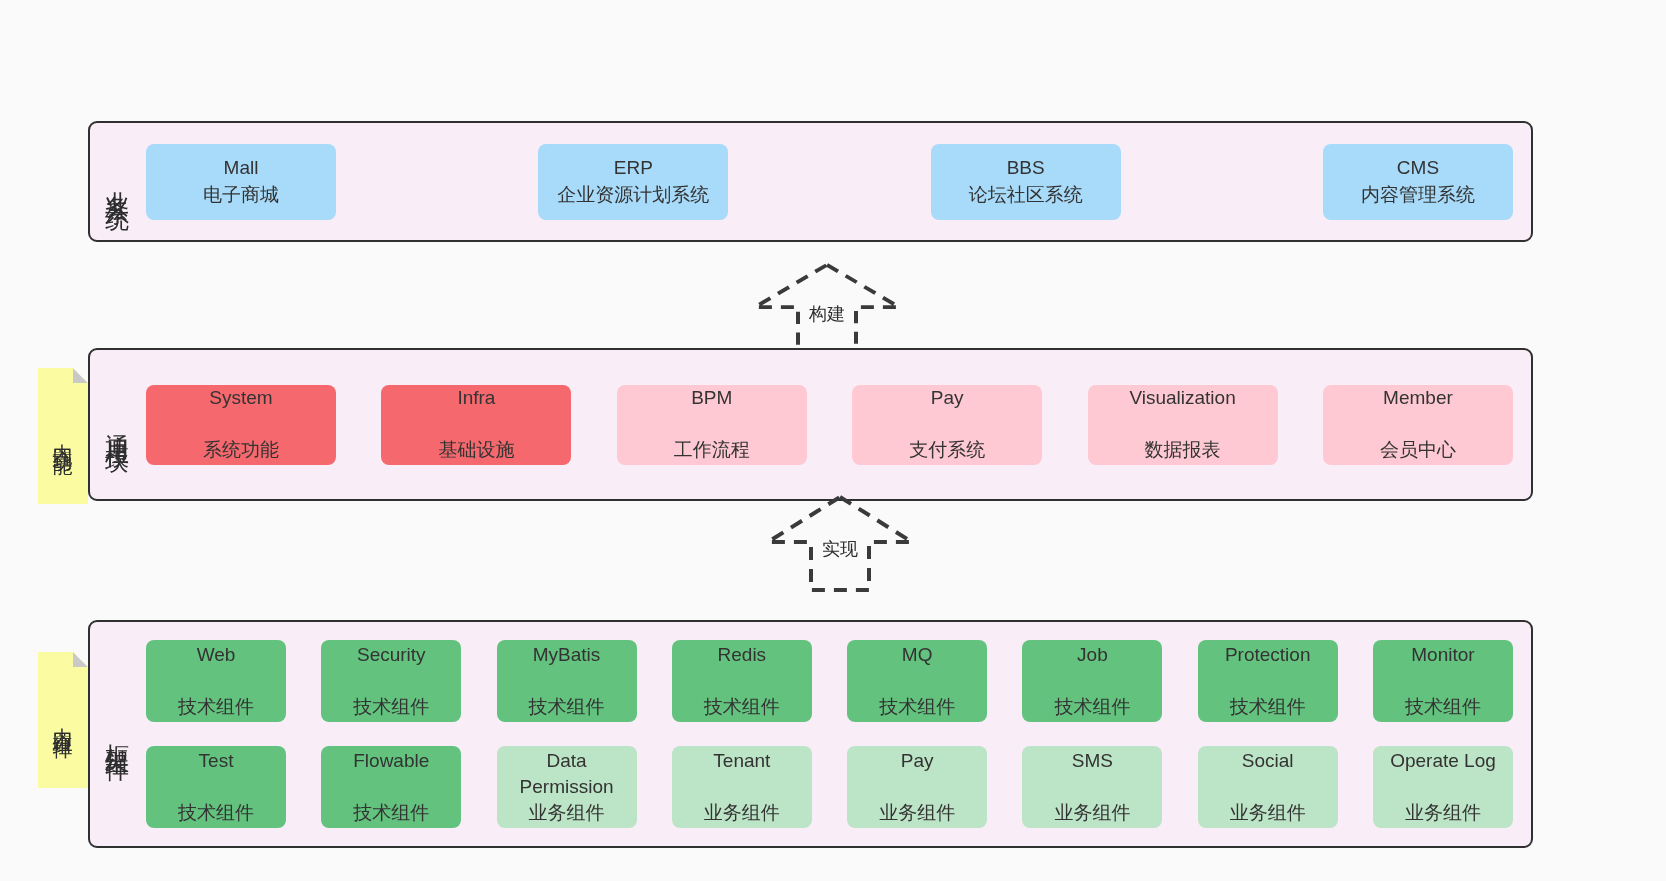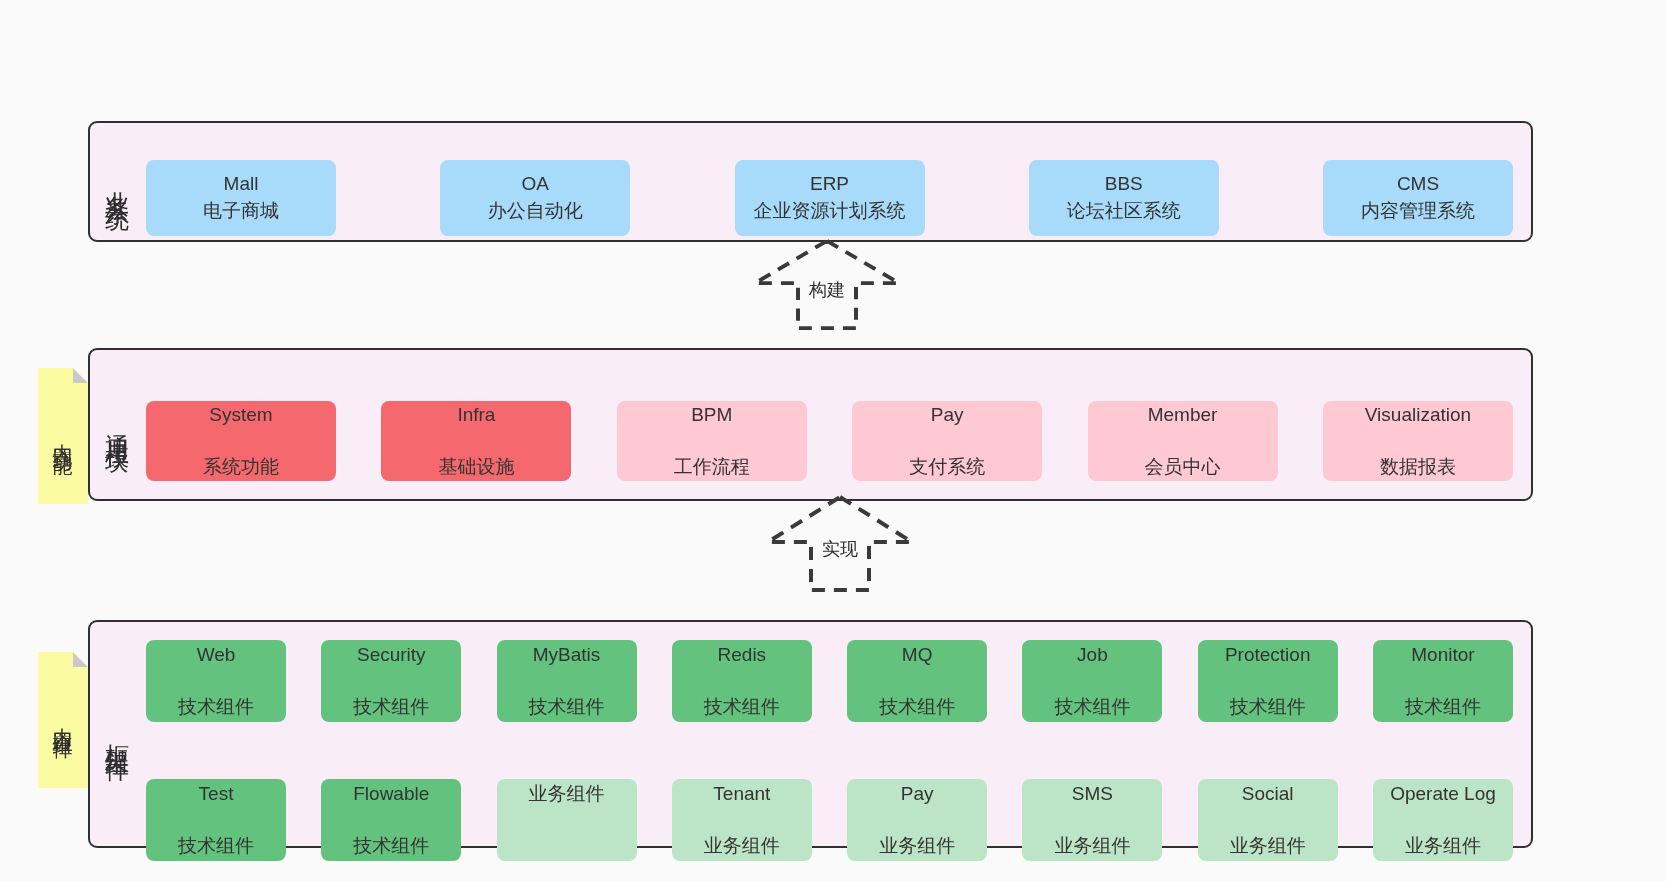--- a/index.html
+++ b/index.html
@@ -34,21 +34,21 @@
   .band-content{
     flex:1;display:flex;flex-direction:column;justify-content:center;
     gap:24px;padding:10px 18px 10px 2px;box-sizing:border-box;min-width:0;
   }
   .box-row{display:flex;justify-content:space-between;align-items:center;}
 
   
   .box{
     border-radius:8px;display:flex;flex-direction:column;align-items:center;
     justify-content:center;text-align:center;color:var(--text);
-    font-size:19px;line-height:1.4;box-sizing:border-box;padding:2px 4px;margin-top:33px;
+    font-size:19px;line-height:1.4;box-sizing:border-box;padding:2px 4px;
   }
   #band-business .box{width:190px;height:76px;}
   #band-common .box{width:190px;height:80px;gap:25px;}
   #band-framework .box{width:140px;height:82px;line-height:1.35;justify-content:space-between;}
   .box.blue{background:var(--blue);}
   .box.red{background:var(--red);}
   .box.pink{background:var(--pink);}
   .box.green{background:var(--green);}
   .box.lightgreen{background:var(--light-green);}
 
@@ -64,21 +64,21 @@
     position:absolute;top:0;right:0;width:15px;height:15px;
     background:var(--note-fold);clip-path:polygon(0 0, 100% 100%, 0 100%);
   }
   .note span{
     writing-mode:vertical-rl;text-orientation:upright;
     font-size:20px;letter-spacing:4px;color:#2e2e2e;line-height:1;
   }
 
   
   .arrow{position:absolute;width:150px;}
-  #arrow-build{left:752px;top:238px;height:94px;}
+  #arrow-build{left:752px;top:262px;height:94px;}
   #arrow-implement{left:765px;top:494px;height:100px;}
   .arrow svg{display:block;width:100%;height:100%;}
   .arrow polygon{
     fill:none;stroke:#3a3a3a;stroke-width:4;stroke-dasharray:13 9;stroke-linecap:butt;
   }
   .arrow-label{
     position:absolute;left:50%;top:42%;transform:translateX(-50%);
     background:var(--page-bg);padding:1px 3px;font-size:18px;color:#2e2e2e;white-space:nowrap;
   }
 </style>
@@ -89,24 +89,20 @@
 
   <div class="band" id="band-business">
     <div class="band-label">
       <span>业务系统</span>
     </div>
     <div class="band-content">
       <div class="box-row">
         <div class="box blue">
           <div>Mall</div>
           <div>电子商城</div>
-        </div>
-        <div class="box blue">
-          <div>OA</div>
-          <div>办公自动化</div>
         </div>
         <div class="box blue">
           <div>ERP</div>
           <div>企业资源计划系统</div>
         </div>
         <div class="box blue">
           <div>BBS</div>
           <div>论坛社区系统</div>
         </div>
         <div class="box blue">
@@ -145,26 +141,26 @@
         </div>
         <div class="box pink">
           <div>BPM</div>
           <div>工作流程</div>
         </div>
         <div class="box pink">
           <div>Pay</div>
           <div>支付系统</div>
         </div>
         <div class="box pink">
+          <div>Visualization</div>
+          <div>数据报表</div>
+        </div>
+        <div class="box pink">
           <div>Member</div>
           <div>会员中心</div>
-        </div>
-        <div class="box pink">
-          <div>Visualization</div>
-          <div>数据报表</div>
         </div>
       </div>
     </div>
   </div>
 
   <div class="arrow" id="arrow-implement">
     <svg viewBox="0 0 150 100" preserveAspectRatio="none" aria-hidden="true">
       <polygon points="75,3 147,48 104,48 104,96 46,96 46,48 3,48"></polygon>
     </svg>
     <div class="arrow-label">实现</div>
@@ -217,20 +213,21 @@
       <div class="box-row">
         <div class="box green">
           <div>Test</div>
           <div>技术组件</div>
         </div>
         <div class="box green">
           <div>Flowable</div>
           <div>技术组件</div>
         </div>
         <div class="box lightgreen">
+          <div>Data Permission</div>
           <div>业务组件</div>
         </div>
         <div class="box lightgreen">
           <div>Tenant</div>
           <div>业务组件</div>
         </div>
         <div class="box lightgreen">
           <div>Pay</div>
           <div>业务组件</div>
         </div>

